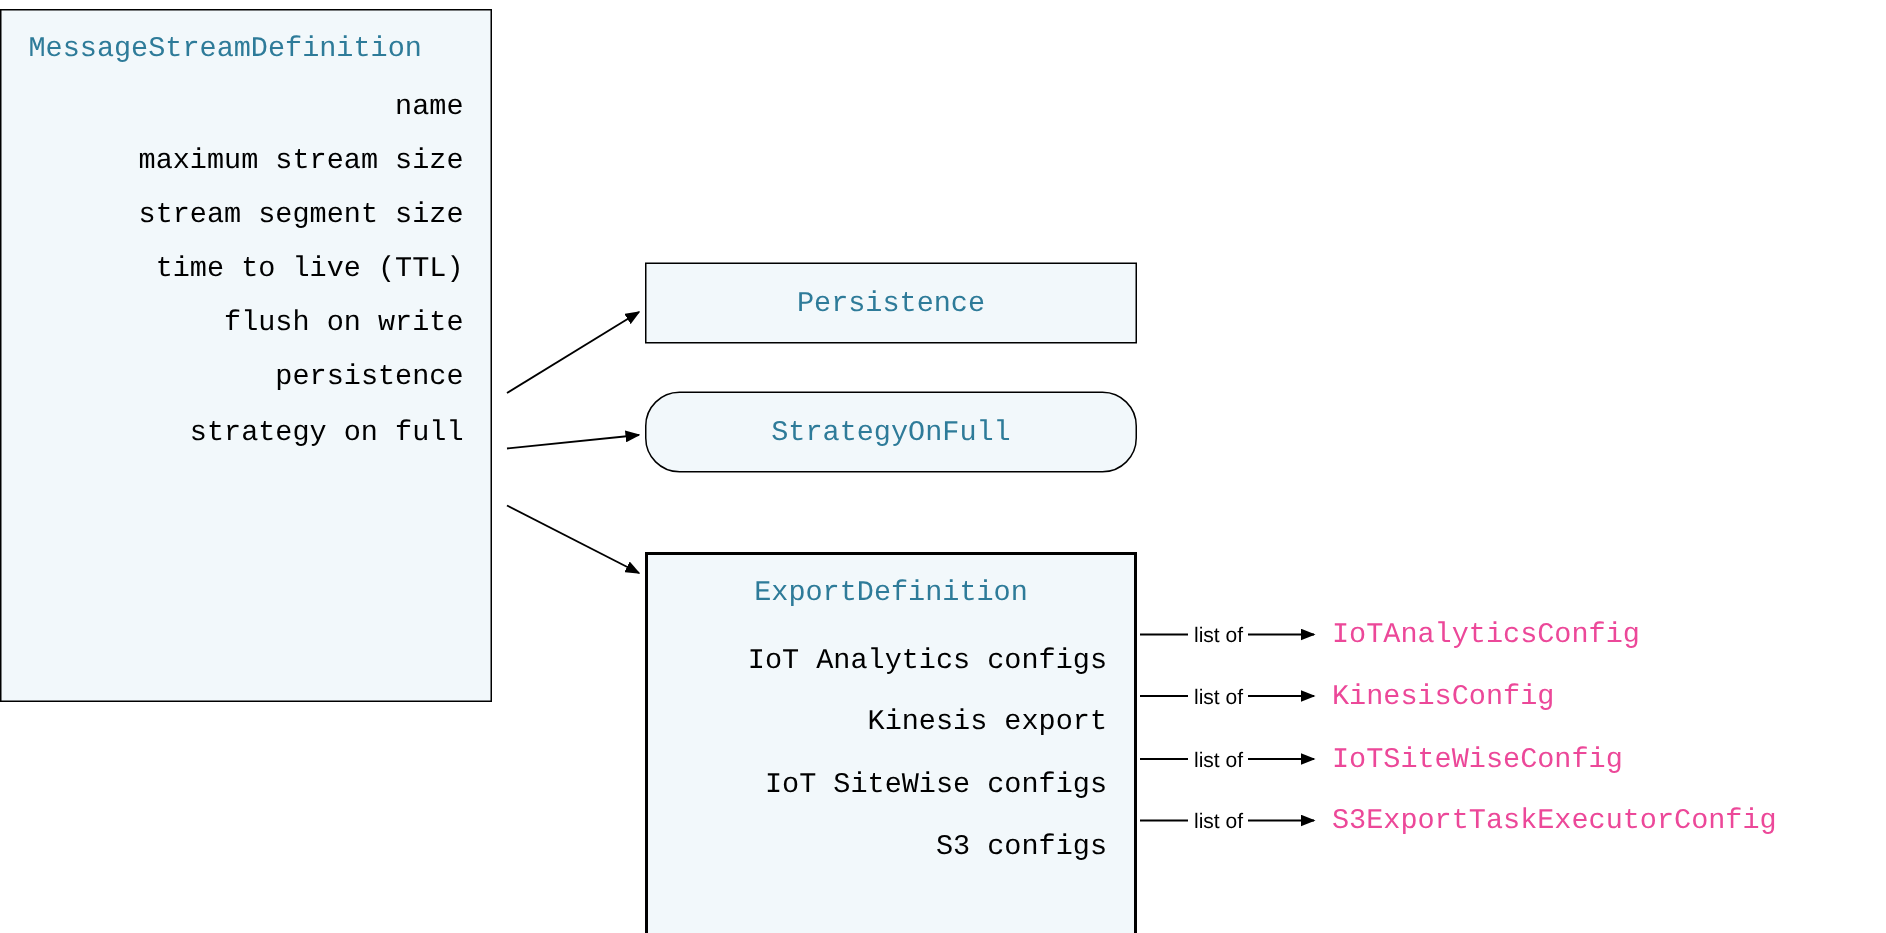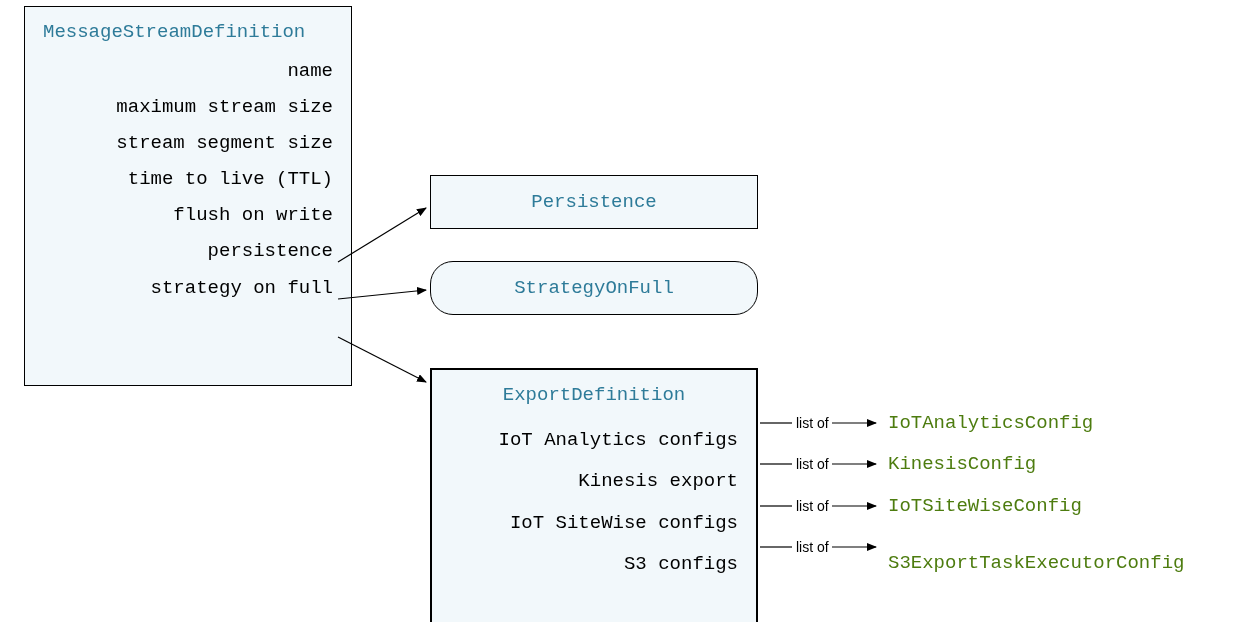--- a/index.html
+++ b/index.html
@@ -41,36 +41,36 @@
   }
   .listof {
     position: absolute;
     font-family: "Segoe UI", Arial, sans-serif;
     font-size: 14px;
     color: #000;
     text-align: right;
   }
   .typename {
     position: absolute;
-    color: #4d7c0f;
+    color: #ec4899;
     font-family: "Consolas", "Monaco", "Courier New", monospace;
     font-size: 19px;
   }
   svg.arrows {
     position: absolute;
     top: 0; left: 0;
     width: 1257px;
     height: 622px;
     pointer-events: none;
   }
 </style>
 </head>
 <body>
 
-<div class="box" style="left:24px; top:6px; width:328px; height:380px; padding:14px 18px 10px 18px;">
+<div class="box" style="left:0; top:6px; width:328px; height:462px; padding:14px 18px 10px 18px;">
   <div class="class-title">MessageStreamDefinition</div>
   <div style="margin-top:10px;">
     <div class="prop">name</div>
     <div class="prop">maximum stream size</div>
     <div class="prop">stream segment size</div>
     <div class="prop">time to live (TTL)</div>
     <div class="prop">flush on write</div>
     <div class="prop">persistence</div>
     <div class="prop">strategy on full</div>
   </div>
@@ -95,21 +95,21 @@
 </div>
 
 <div class="listof" style="left:796px; top:415px;">list of</div>
 <div class="listof" style="left:796px; top:456px;">list of</div>
 <div class="listof" style="left:796px; top:498px;">list of</div>
 <div class="listof" style="left:796px; top:539px;">list of</div>
 
 <div class="typename" style="left:888px; top:412px;">IoTAnalyticsConfig</div>
 <div class="typename" style="left:888px; top:453px;">KinesisConfig</div>
 <div class="typename" style="left:888px; top:495px;">IoTSiteWiseConfig</div>
-<div class="typename" style="left:888px; top:552px;text-align:right;">S3ExportTaskExecutorConfig</div>
+<div class="typename" style="left:888px; top:536px;text-align:right;">S3ExportTaskExecutorConfig</div>
 
 <svg class="arrows">
   <defs>
     <marker id="arrowhead" markerWidth="10" markerHeight="8" refX="9" refY="4" orient="auto" markerUnits="userSpaceOnUse">
       <path d="M0,0 L10,4 L0,8 Z" fill="#000"></path>
     </marker>
   </defs>
 
   <line x1="338" y1="262" x2="426" y2="208" stroke="#000" stroke-width="1.2" marker-end="url(#arrowhead)"></line>
 

